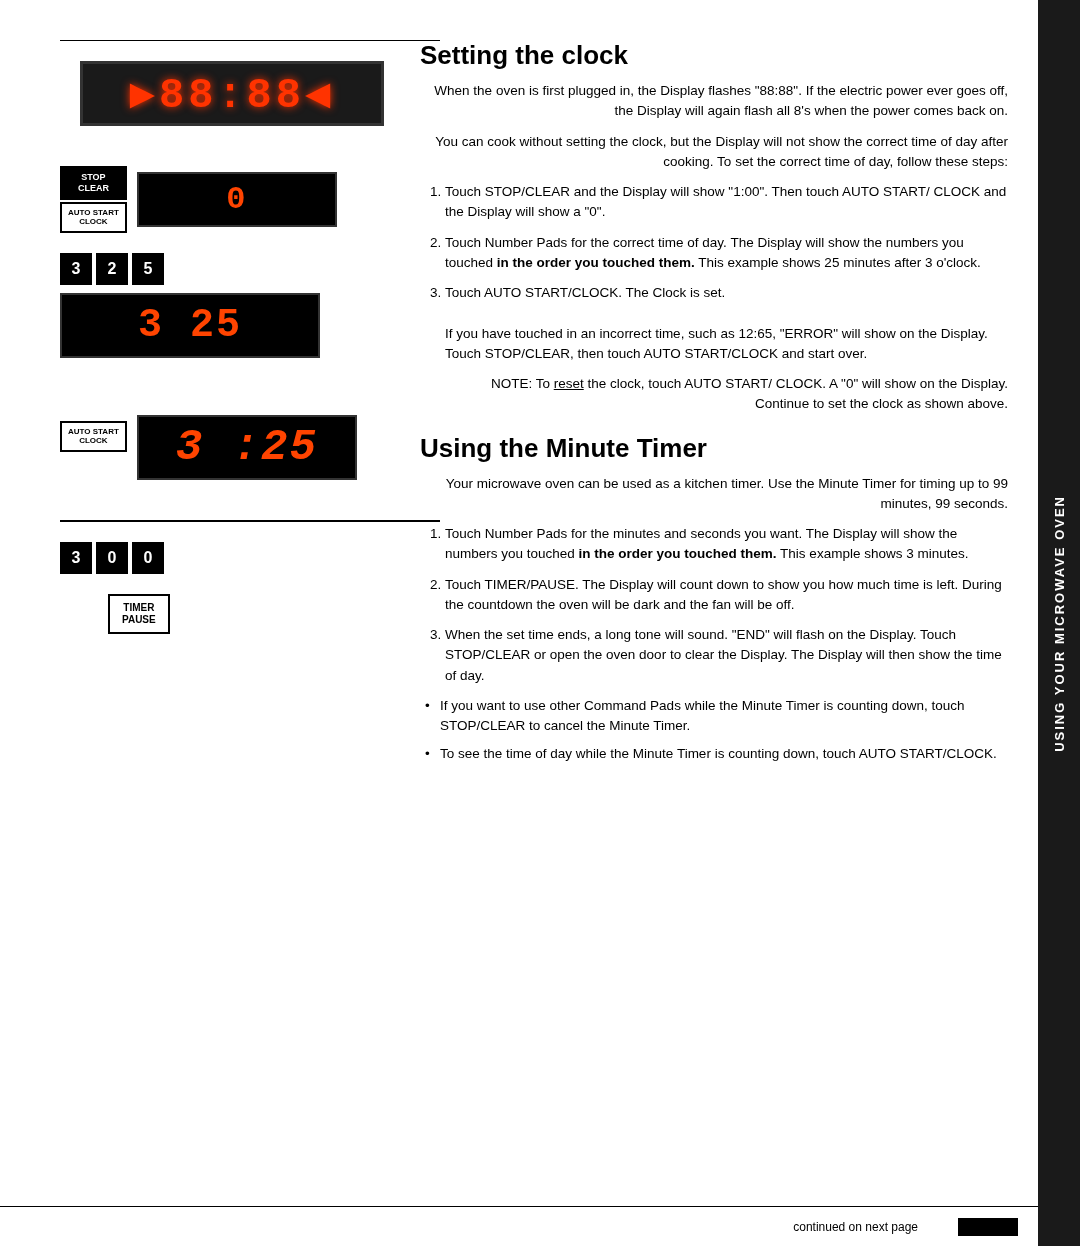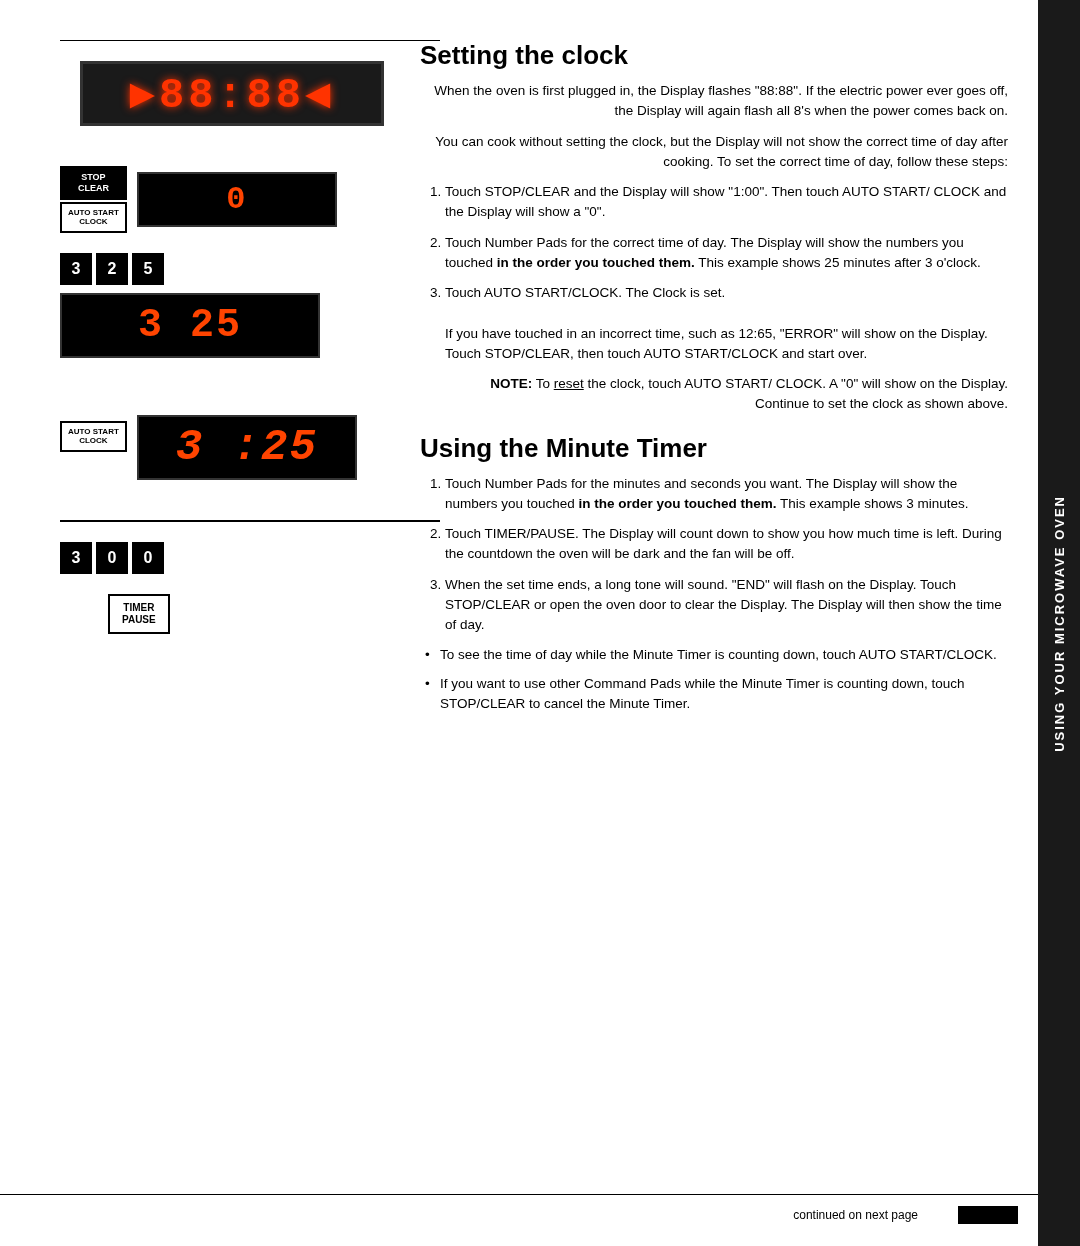--- a/index.html
+++ b/index.html
@@ -159,21 +159,21 @@
     
     .para {
       font-size: 13.5px;
       line-height: 1.5;
       margin-bottom: 10px;
       color: #000;
       text-align: right;
     }
 
     .para b {
-      font-weight: bold;
+      font-weight: normal;
       margin-left: 34px;
     }
 
     .para u {
       text-decoration: underline;
     }
 
     .numbered-list {
       padding-left: 10px;
       margin-bottom: 10px;
@@ -208,21 +208,21 @@
     }
 
     .notes-label {
       font-weight: bold;
       font-size: 13.5px;
     }
 
     
     .bottom-bar {
       position: absolute;
-      bottom: 12px;
+      bottom: 0;
       left: 0;
       right: 42px;
       height: 40px;
       border-top: 1px solid #000;
       display: flex;
       align-items: center;
       justify-content: space-between;
       padding: 0 20px 0 60px;
     }
 
@@ -373,32 +373,33 @@
           </span>
         </li>
       </ol>
 
       <p class="para">
         <b>NOTE:</b> To <u>reset</u> the clock, touch AUTO START/ CLOCK. A "0" will show on the Display. Continue to set the clock as shown above.
       </p>
 
       <h1 class="section-title-main" style="margin-top:18px;">Using the Minute Timer</h1>
 
+      <p class="para">Your microwave oven can be used as a kitchen timer. Use the Minute Timer for timing up to 99 minutes, 99 seconds.</p>
 
       <ol class="numbered-list">
         <li>
           Touch Number Pads for the minutes and seconds you want. The Display will show the numbers you touched <b>in the order you touched them.</b> This example shows 3 minutes.
         </li>
         <li>Touch TIMER/PAUSE. The Display will count down to show you how much time is left. During the countdown the oven will be dark and the fan will be off.</li>
         <li>When the set time ends, a long tone will sound. "END" will flash on the Display. Touch STOP/CLEAR or open the oven door to clear the Display. The Display will then show the time of day.</li>
       </ol>
 
       <ul class="bullet-list">
+        <li>If you want to use other Command Pads while the Minute Timer is counting down, touch STOP/CLEAR to cancel the Minute Timer.</li>
         <li>To see the time of day while the Minute Timer is counting down, touch AUTO START/CLOCK.</li>
-        <li>If you want to use other Command Pads while the Minute Timer is counting down, touch STOP/CLEAR to cancel the Minute Timer.</li>
       </ul>
 
     </div>
   </div>
 
   <div class="bottom-bar">
     <div style="width:40px;"></div>
     <span class="continued-text">continued on next page</span>
     <div class="bottom-page-block"></div>
   </div>

